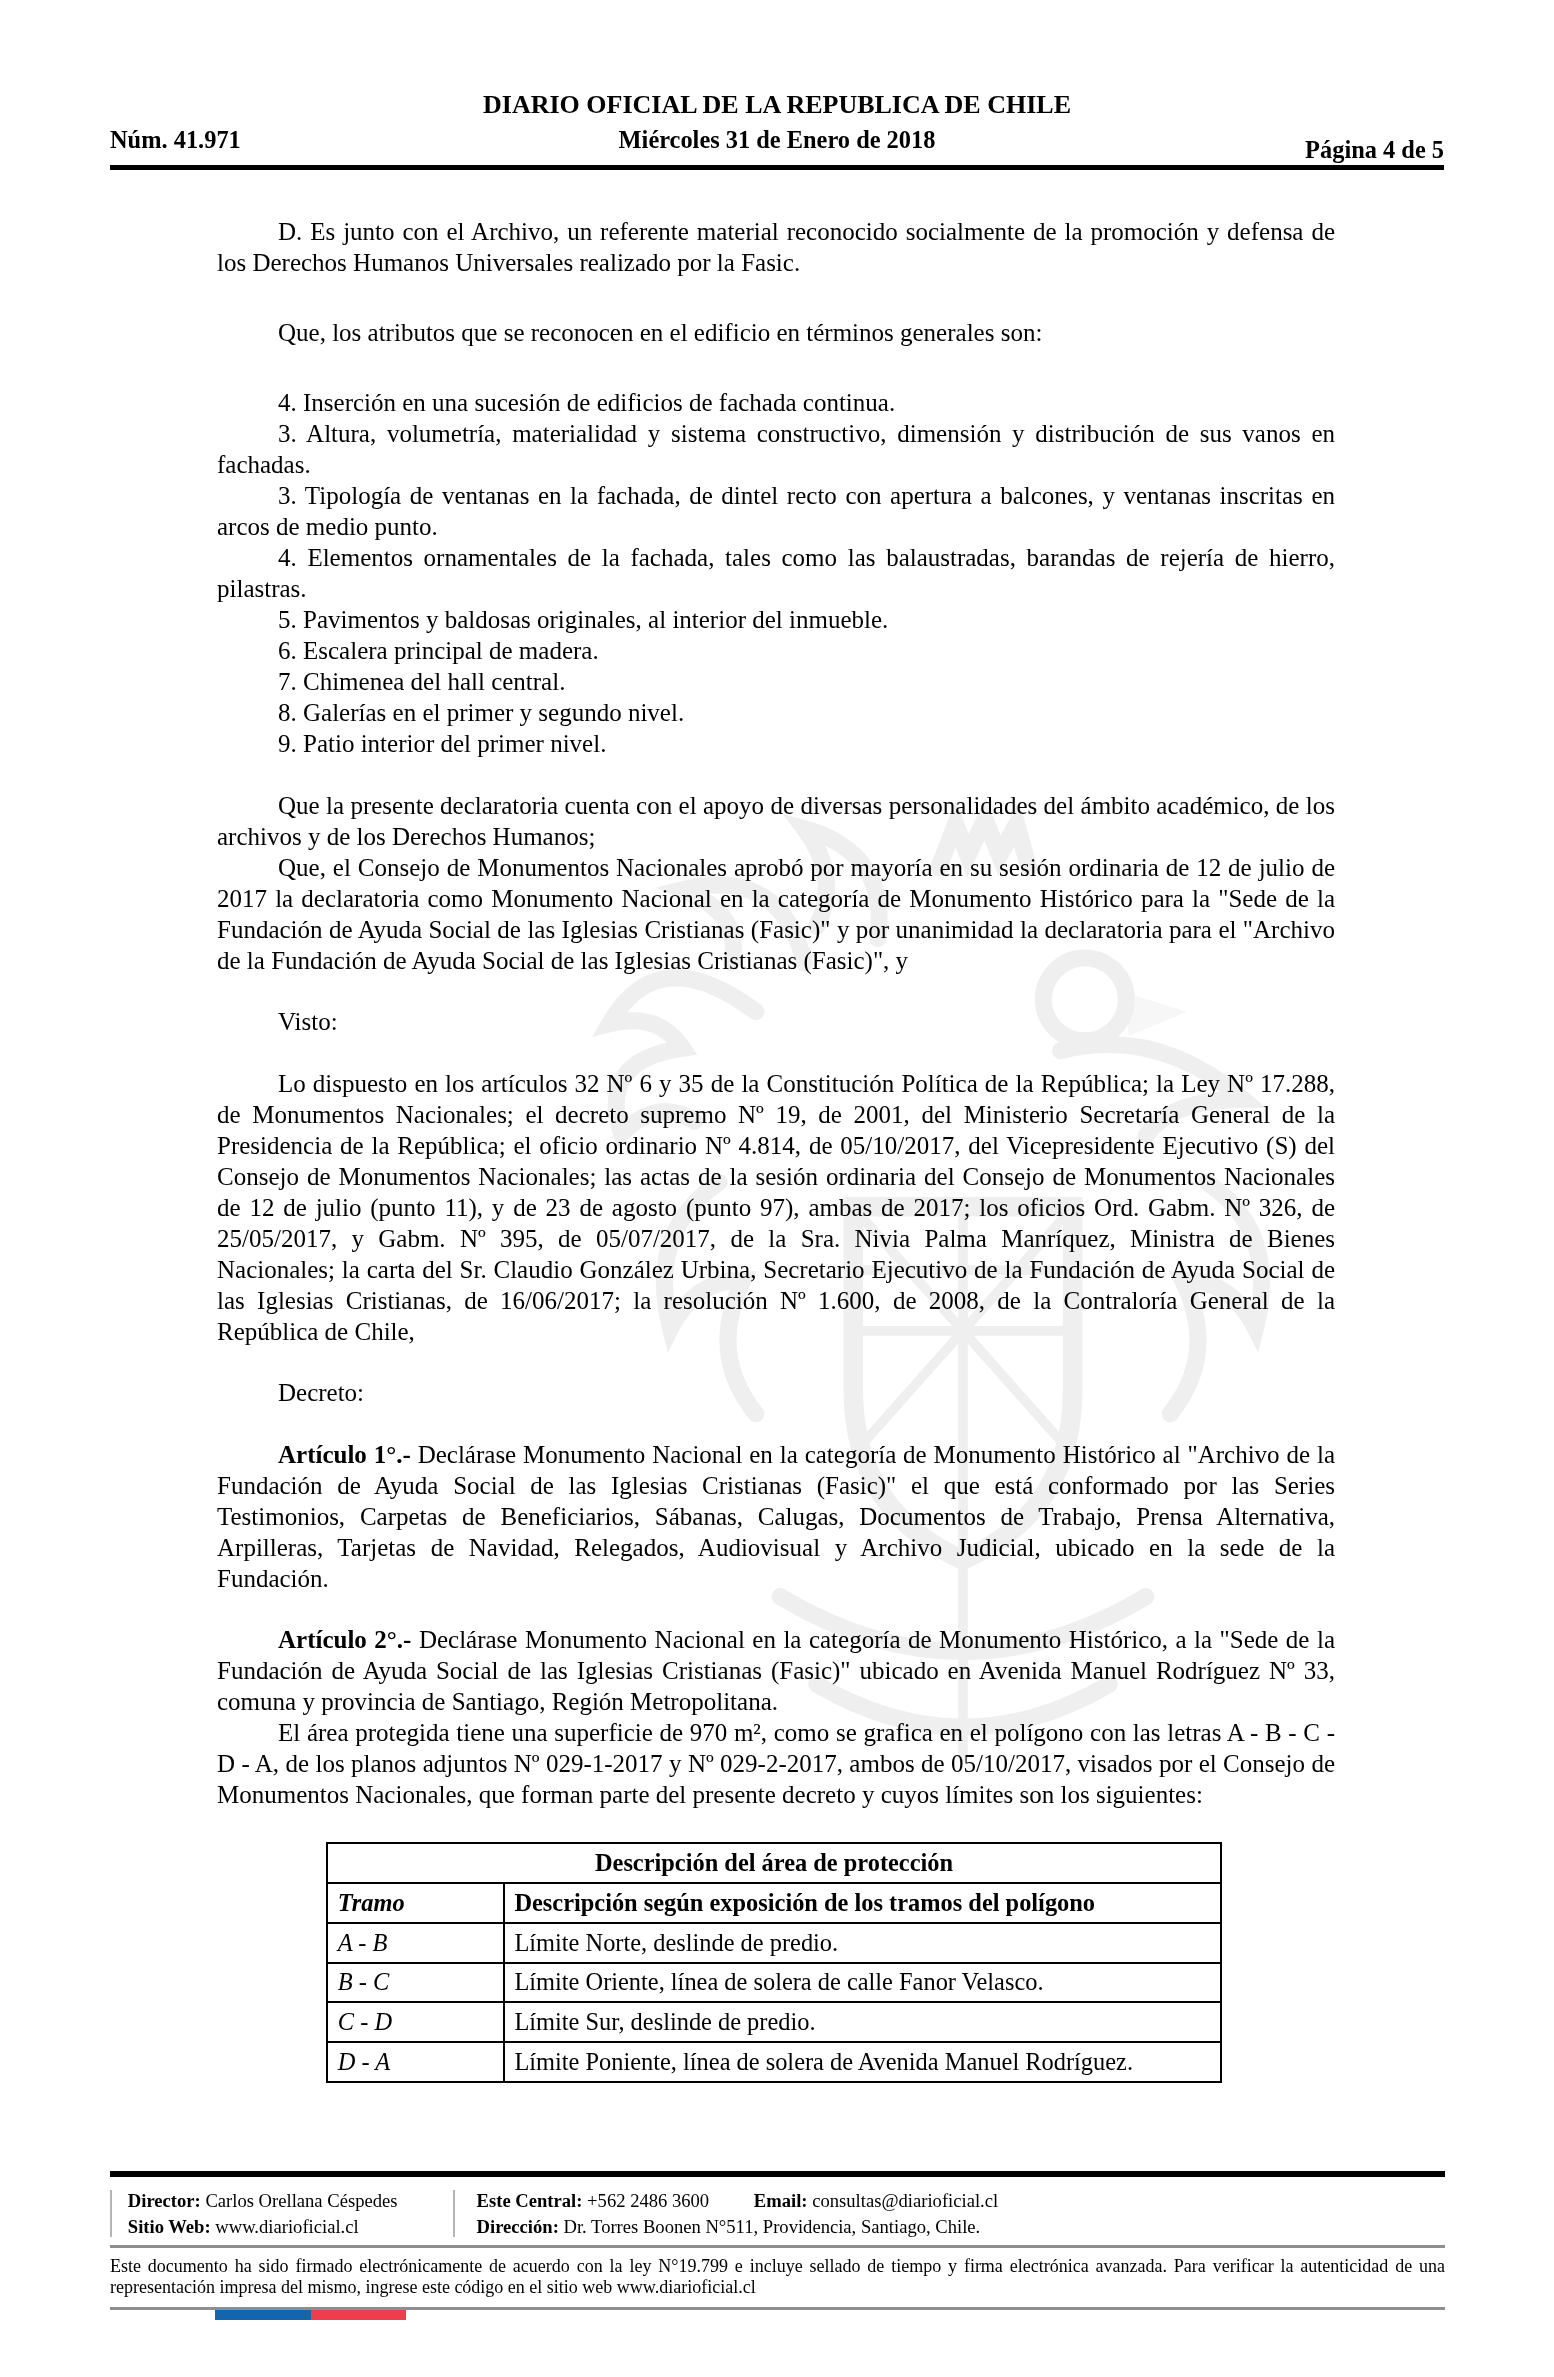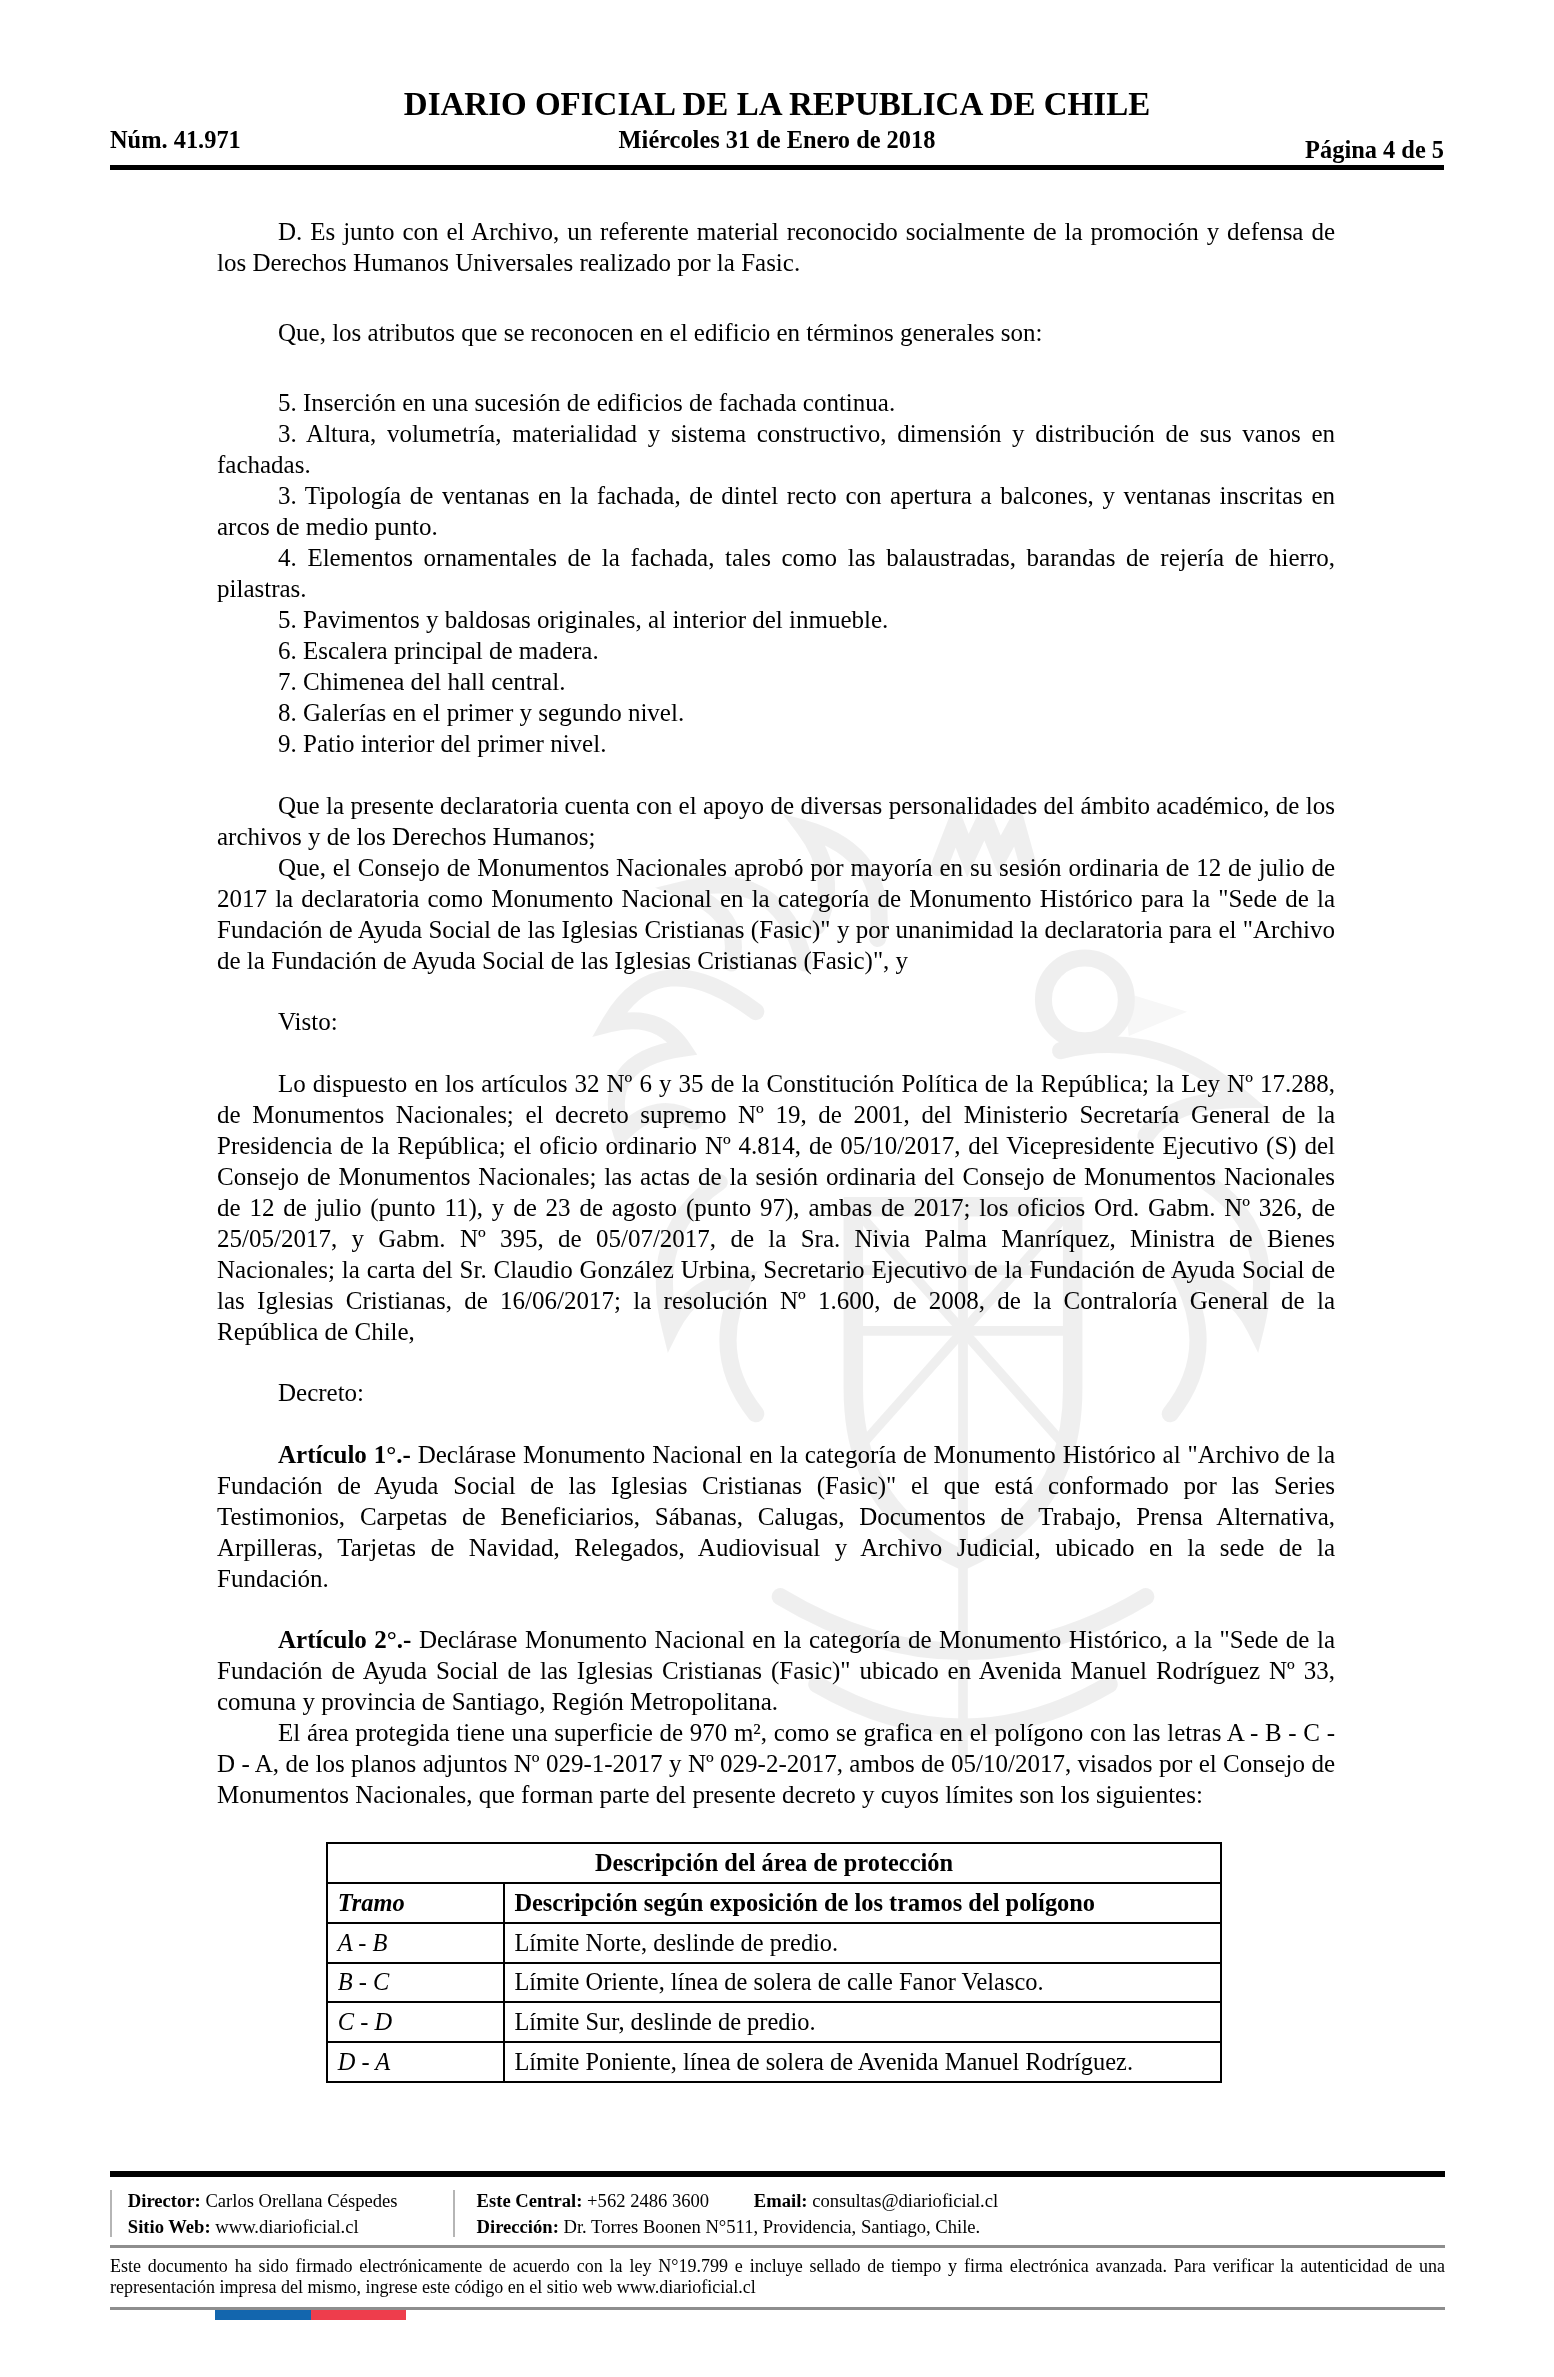--- a/index.html
+++ b/index.html
@@ -3,21 +3,21 @@
 <meta charset="utf-8">
 <style>
   html,body { margin:0; padding:0; background:#e8e8e8; }
   .page {
     position:relative; width:1554px; height:2377px; margin:0 auto;
     background:#ffffff; color:#000; overflow:hidden;
     font-family:"Liberation Serif", serif;
   }
   
   .header { position:relative; padding-top:90px; z-index:2; }
-  .masthead { text-align:center; font-weight:bold; font-size:33px; line-height:29px; }
+  .masthead { text-align:center; font-weight:bold; font-size:26px; line-height:29px; }
   .meta-row { position:relative; margin:7.3px 110px 0 110px; font-weight:bold; font-size:24.4px; line-height:28px; }
   .meta-left { position:absolute; left:0; }
   .meta-center { display:block; text-align:center; }
   .meta-right { position:absolute; right:0; top:10px; }
   .header-rule { margin:11px 110px 0 110px; height:4.9px; background:#000; }
   
   .watermark {
     position:absolute; left:573px; top:792px; width:780px; height:1073px;
     opacity:0.06; z-index:0; pointer-events:none;
   }
@@ -100,21 +100,21 @@
       <span class="meta-center">Miércoles 31 de Enero de 2018</span>
       <span class="meta-right">Página 4 de 5</span>
     </div>
     <div class="header-rule"></div>
   </div>
 
   <div class="doc-body" id="doc-body">
 
     <p class="para">D. Es junto con el Archivo, un referente material reconocido socialmente de la promoción y defensa de los Derechos Humanos Universales realizado por la Fasic.</p>
       <p class="para gap-lg">Que, los atributos que se reconocen en el edificio en términos generales son:</p>
-      <p class="para gap-lg">5. Inserción en una sucesión de edificios de fachada continua.</p>
+      <p class="para gap-lg">4. Inserción en una sucesión de edificios de fachada continua.</p>
       <p class="para">3. Altura, volumetría, materialidad y sistema constructivo, dimensión y distribución de sus vanos en fachadas.</p>
       <p class="para">3. Tipología de ventanas en la fachada, de dintel recto con apertura a balcones, y ventanas inscritas en arcos de medio punto.</p>
       <p class="para">4. Elementos ornamentales de la fachada, tales como las balaustradas, barandas de rejería de hierro, pilastras.</p>
       <p class="para">5. Pavimentos y baldosas originales, al interior del inmueble.</p>
       <p class="para">6. Escalera principal de madera.</p>
       <p class="para">7. Chimenea del hall central.</p>
       <p class="para">8. Galerías en el primer y segundo nivel.</p>
       <p class="para">9. Patio interior del primer nivel.</p>
       <p class="para gap">Que la presente declaratoria cuenta con el apoyo de diversas personalidades del ámbito académico, de los archivos y de los Derechos Humanos;</p>
       <p class="para">Que, el Consejo de Monumentos Nacionales aprobó por mayoría en su sesión ordinaria de 12 de julio de 2017 la declaratoria como Monumento Nacional en la categoría de Monumento Histórico para la "Sede de la Fundación de Ayuda Social de las Iglesias Cristianas (Fasic)" y por unanimidad la declaratoria para el "Archivo de la Fundación de Ayuda Social de las Iglesias Cristianas (Fasic)", y</p>

